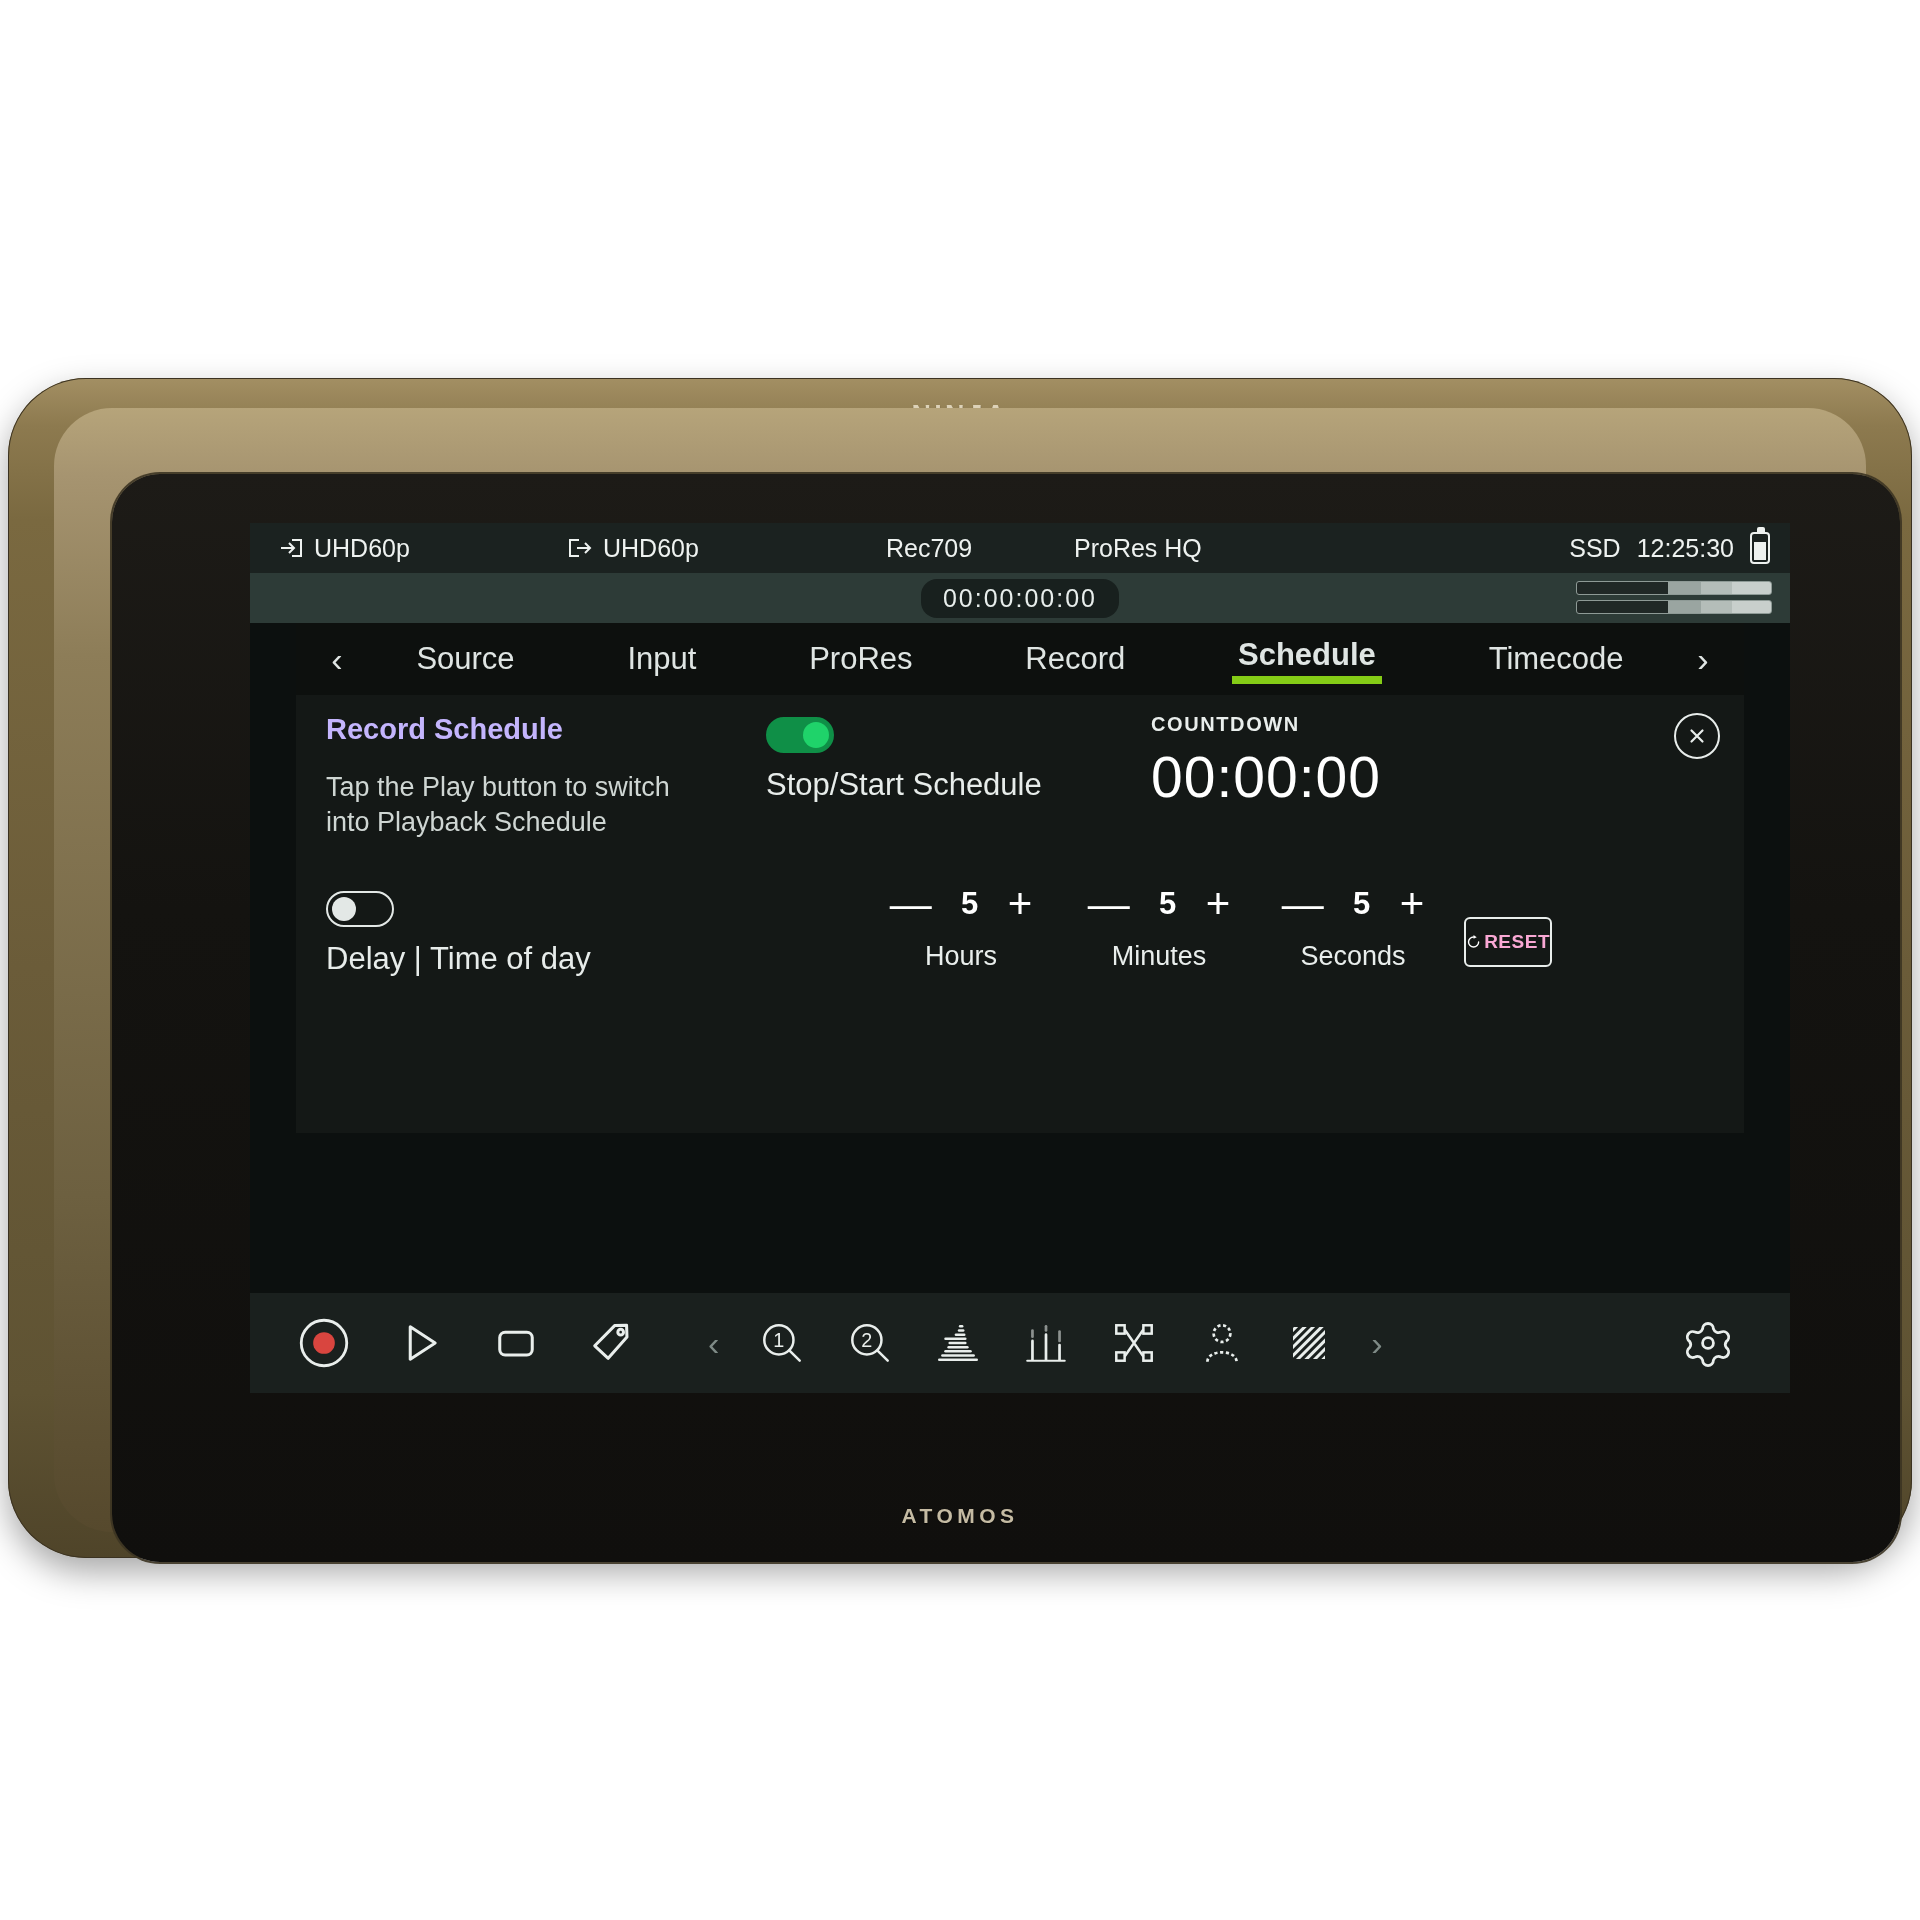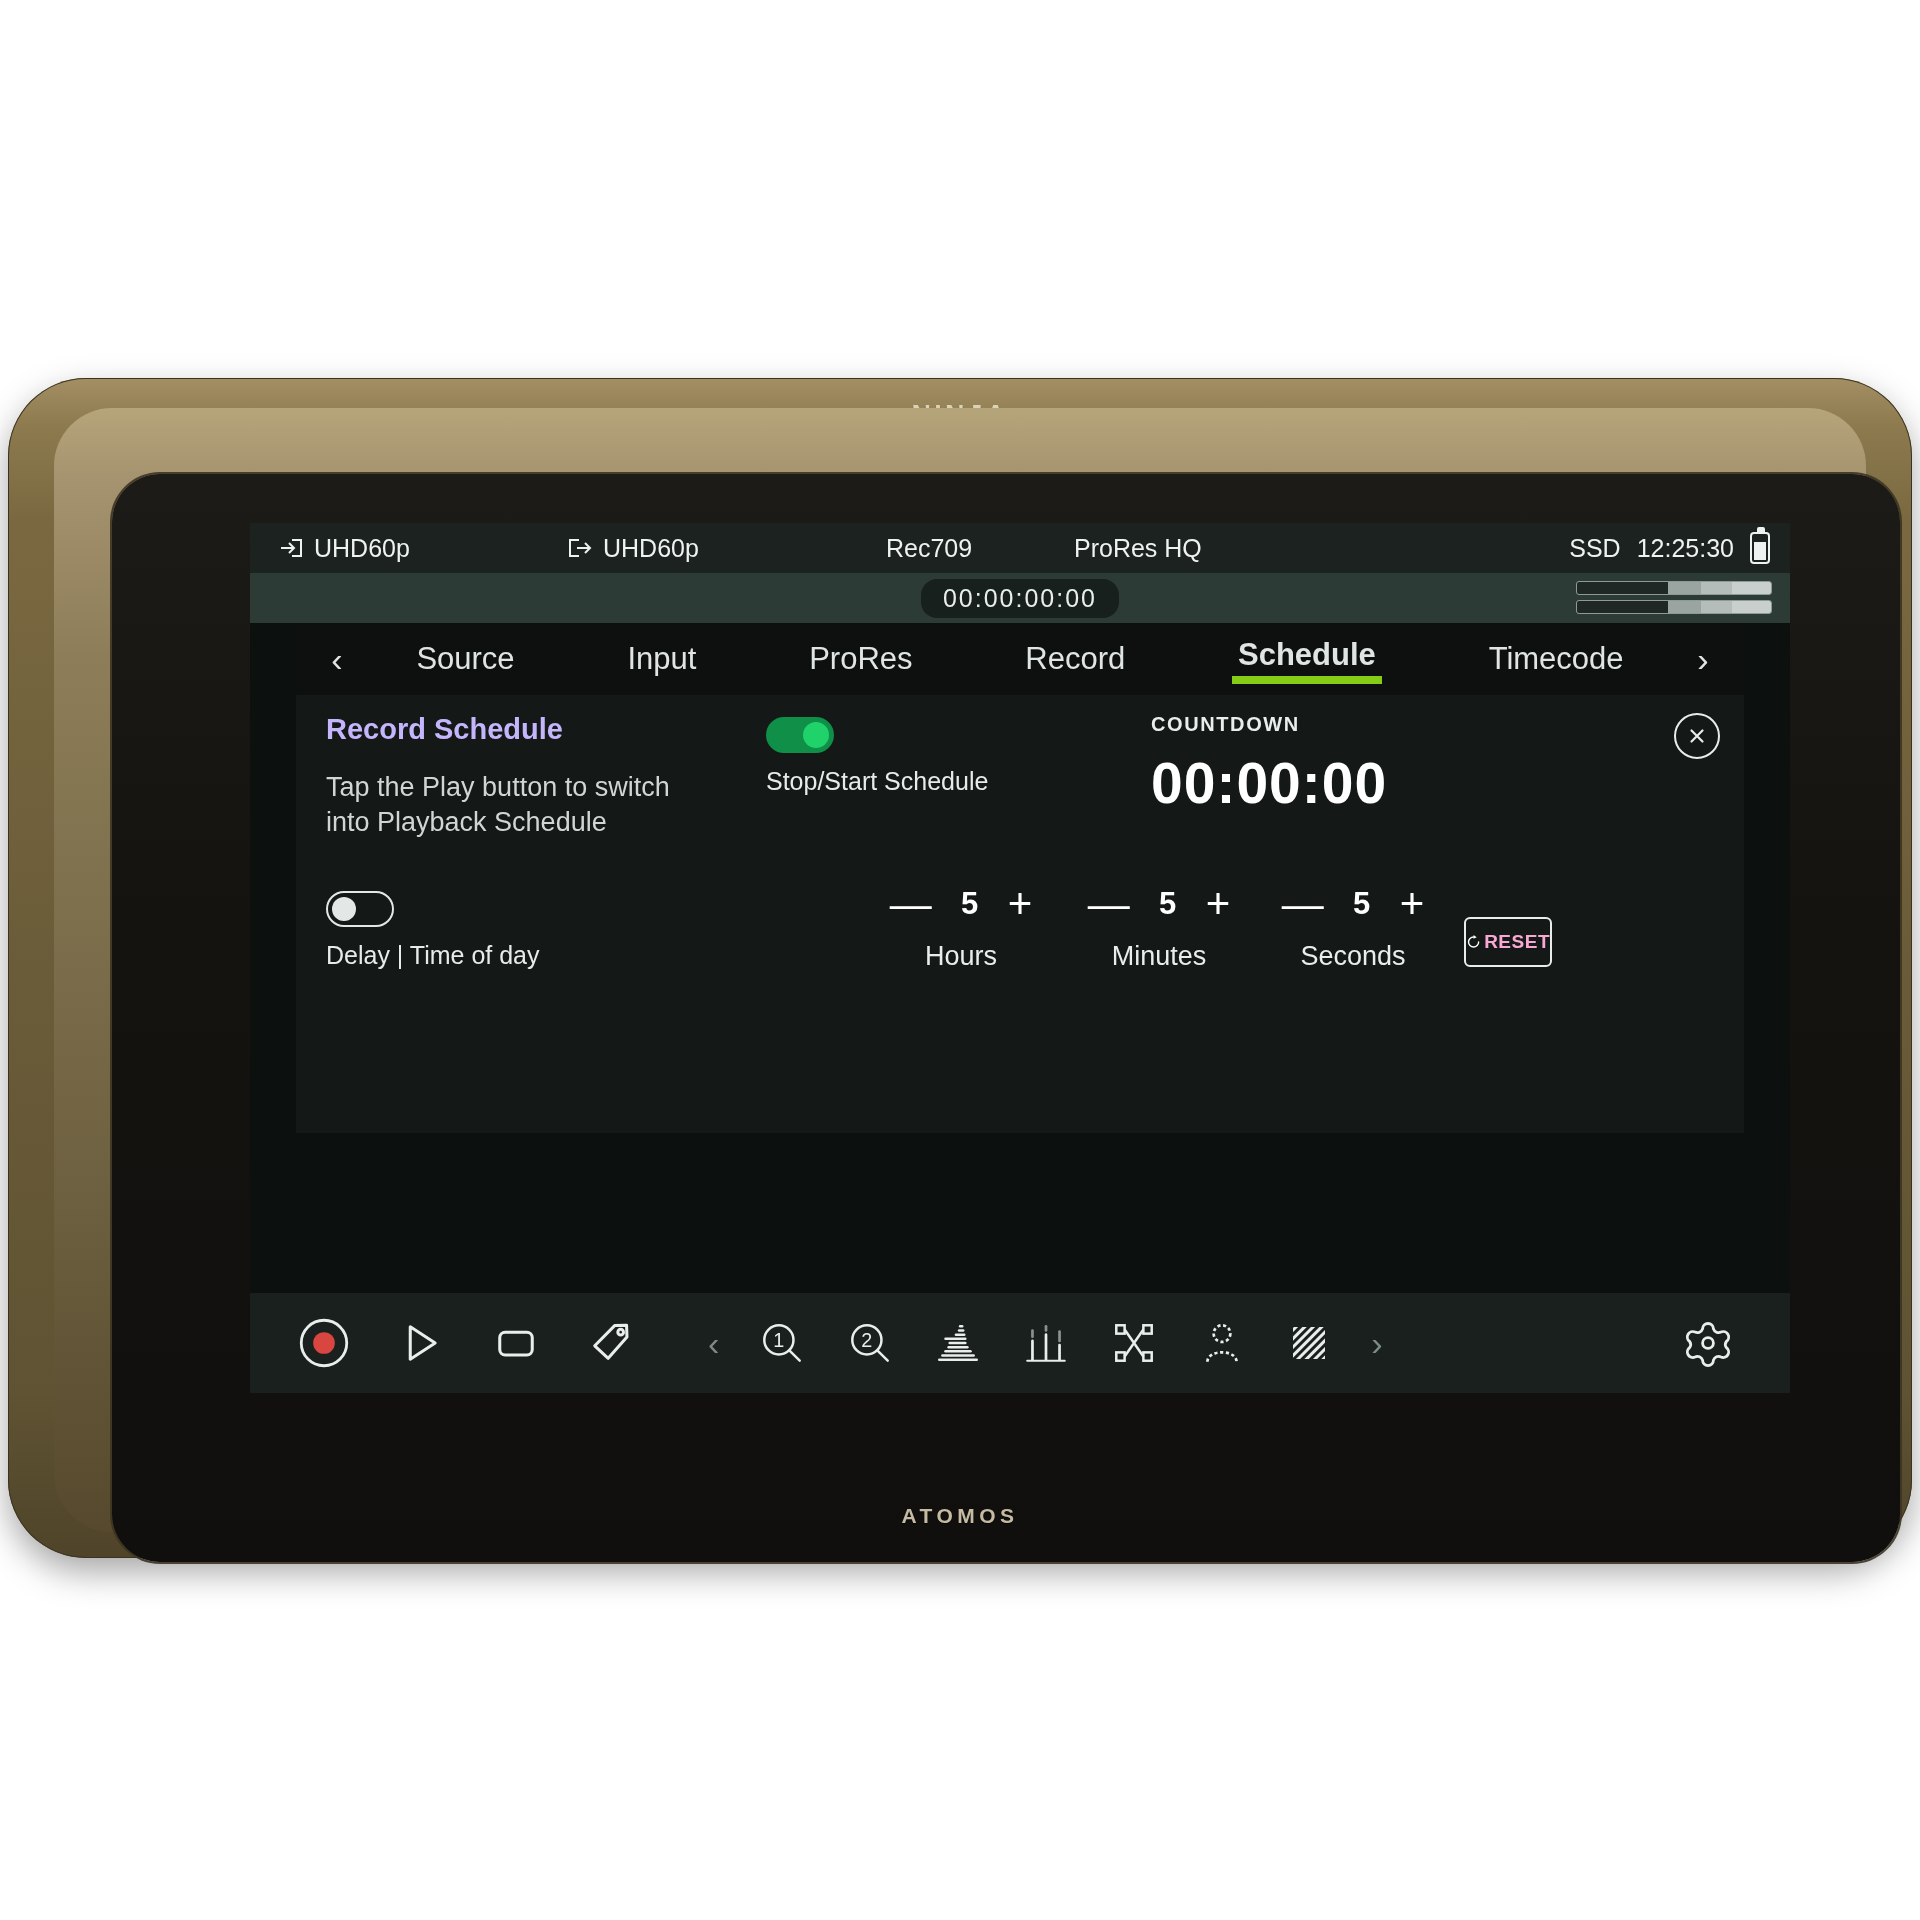--- a/index.html
+++ b/index.html
@@ -135,26 +135,26 @@
 
   
   .toggle {
     width: 68px; height: 36px; border-radius: 18px; position: relative; display:block;
   }
   .toggle.on { background: #0f8f47; border: 2px solid #0f8f47; }
   .toggle.on .knob { position:absolute; right:3px; top:3px; width:26px; height:26px; border-radius:50%; background:#1fd36a; }
   .toggle.off { background: transparent; border: 2px solid #e3e8e6; }
   .toggle.off .knob { position:absolute; left:4px; top:4px; width:24px; height:24px; border-radius:50%; background:#e3e8e6; }
 
-  .toggle-label { color: #e7ecea; font-size: 25px; margin-top: 14px; white-space: nowrap; }
+  .toggle-label { color: #e7ecea; font-size: 31px; margin-top: 14px; white-space: nowrap; }
 
   #stopstart { position: absolute; left: 470px; top: 22px; }
   #countdown-block { position: absolute; left: 855px; top: 18px; }
   #countdown-label { color: #e9eeec; font-size: 20px; letter-spacing: 1.6px; font-weight: 600; }
-  #countdown-value { color: #ffffff; font-size: 57px; font-weight: 700; margin-top: 14px; letter-spacing: 1px; }
+  #countdown-value { color: #ffffff; font-size: 57px; font-weight: 400; margin-top: 8px; letter-spacing: 1px; }
 
   #close-btn {
     position: absolute; right: 24px; top: 18px;
     width: 46px; height: 46px; border-radius: 50%;
     border: 2.5px solid #e8edeb; color: #e8edeb;
     display: flex; align-items: center; justify-content: center;
     font-size: 26px; cursor: pointer;
   }
 
   

